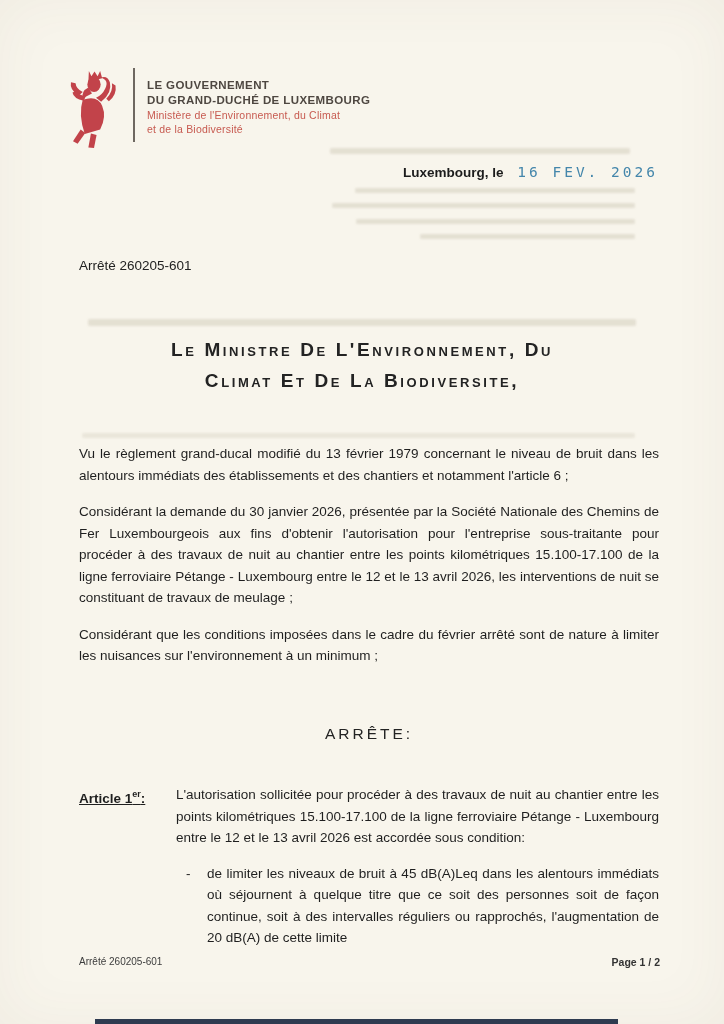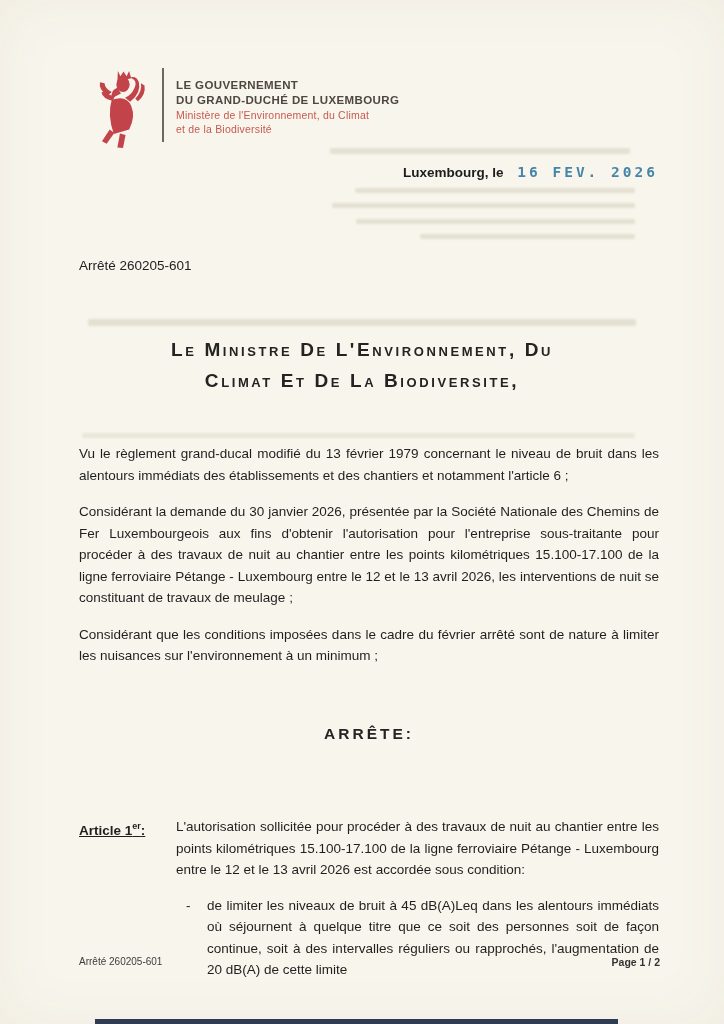--- a/index.html
+++ b/index.html
@@ -13,21 +13,21 @@
     margin: 0 auto;
     background: #f8f5ec;
     color: #1f1f1f;
     overflow: hidden;
     box-shadow: inset 0 0 60px rgba(90,80,60,0.05);
   }
 
   
   .letterhead {
     position: absolute;
-    top: 66px; left: 92px;
+    top: 66px; left: 63px;
     display: flex;
     align-items: flex-start;
   }
   .lion-wrap { width: 62px; height: 84px; margin-top: 2px; }
   .logo-divider {
     width: 2px; height: 74px;
     background: #6e6861;
     margin: 2px 12px 0 8px;
   }
   .logo-text { padding-top: 12px; }
@@ -51,21 +51,21 @@
     position: absolute;
     top: 164px;
     right: 66px;
     font-size: 13.5px;
     font-weight: 600;
     color: #1c1c1c;
     white-space: nowrap;
   }
   .stamp {
     font-family: "DejaVu Sans Mono", monospace;
-    font-weight: bold;
+    font-weight: normal;
     font-size: 14.5px;
     letter-spacing: 3px;
     color: #4486ab;
     margin-left: 10px;
   }
 
   
   .reference {
     position: absolute;
     top: 258px; left: 79px;
@@ -95,25 +95,25 @@
     font-size: 13.5px;
     line-height: 21.5px;
     color: #1f1f1f;
   }
   .para {
     text-align: justify;
     margin-bottom: 15px;
   }
   .decree-heading {
     text-align: center;
-    font-weight: bold;
+    font-weight: normal;
     font-size: 15.5px;
     letter-spacing: 3px;
     margin-top: 56px;
-    margin-bottom: 72px;
+    margin-bottom: 40px;
     color: #232323;
   }
   .article {
     display: flex;
     align-items: flex-start;
   }
   .article-label {
     width: 97px;
     flex: 0 0 97px;
     font-weight: bold;

